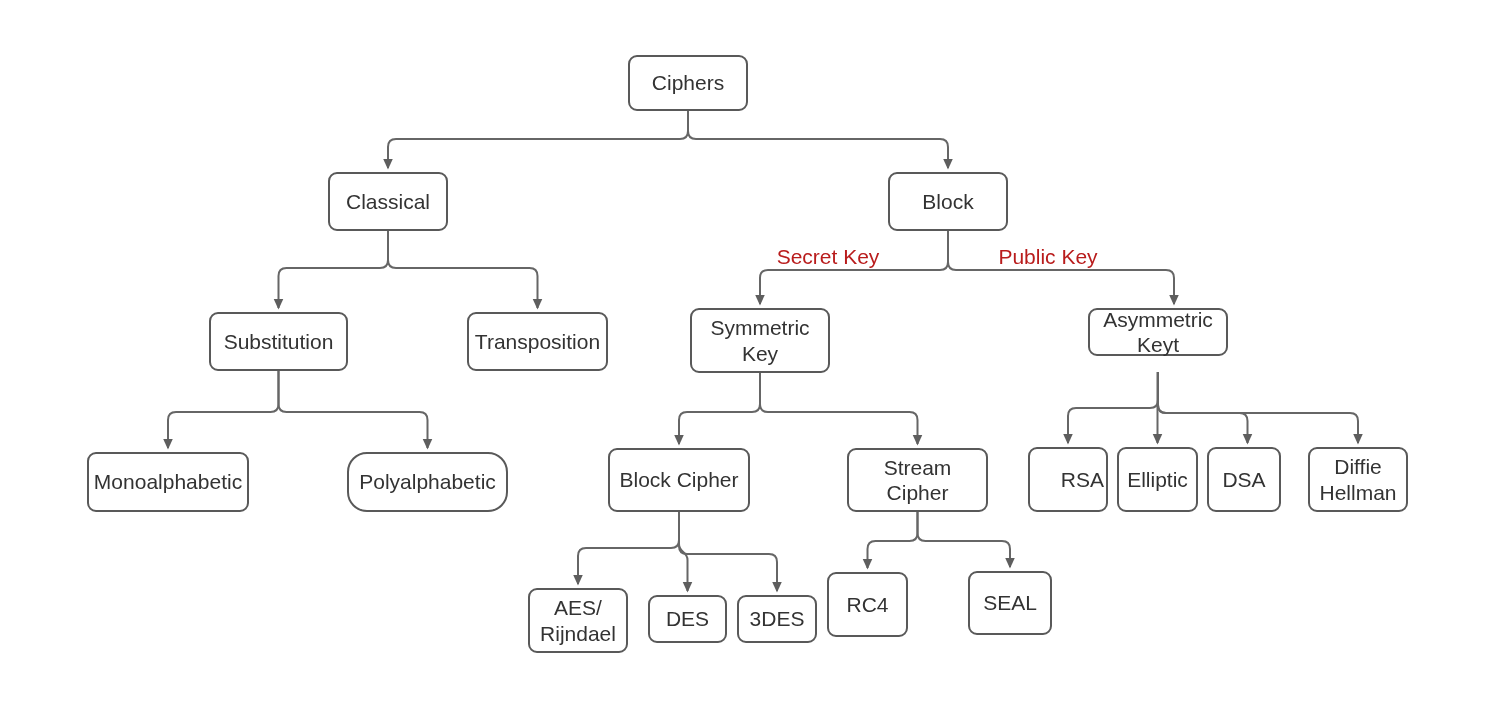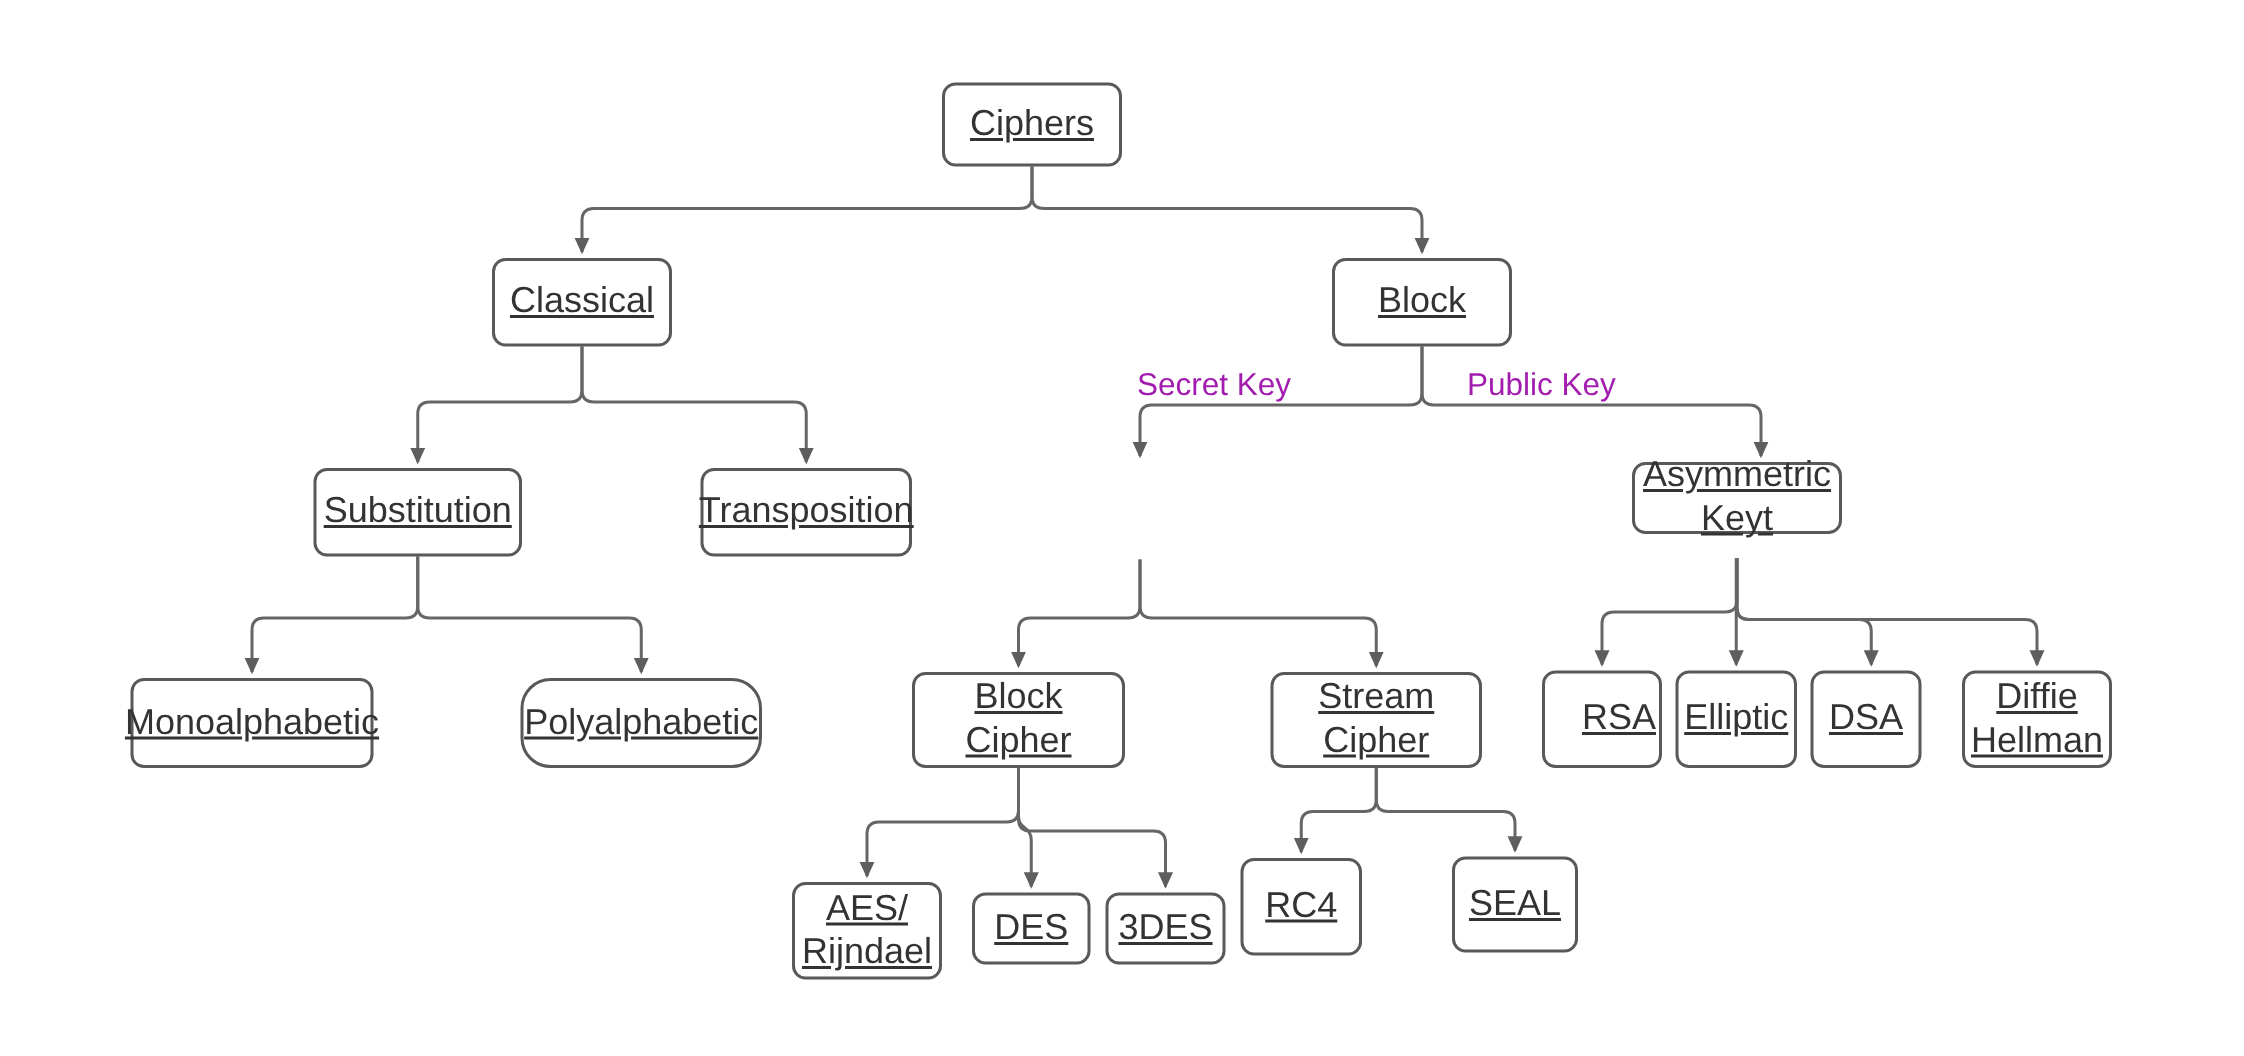--- a/index.html
+++ b/index.html
@@ -33,30 +33,30 @@
     background: #ffffff;
     border: 2.5px solid #595959;
     border-radius: 9px;
     display: flex;
     align-items: center;
     justify-content: center;
     text-align: center;
   }
   .node-label {
     color: #333333;
-    font-size: 24px;
+    font-size: 21px;
     line-height: 1.2;
     white-space: pre-line;
     padding: 0 2px;
-    text-decoration: underline;
   }
   .edge-label {
     position: absolute;
-    color: #a21caf;
+    color: #b91c1c;
     font-size: 21px;
+    text-align: center;
     white-space: nowrap;
   }
 </style>
 </head>
 <body>
 
 <div id="canvas">
 
   <svg id="edges" width="1496" height="704">
     <defs>
@@ -109,20 +109,24 @@
   </div>
 
   <div class="node" style="left:209px; top:312px; width:139px; height:59px;">
     <span class="node-label">Substitution</span>
   </div>
 
   <div class="node" style="left:467px; top:312px; width:141px; height:59px;">
     <span class="node-label">Transposition</span>
   </div>
 
+  <div class="node" style="left:690px; top:308px; width:140px; height:65px;">
+    <span class="node-label">Symmetric
+Key</span>
+  </div>
 
   <div class="node" style="left:1088px; top:308px; width:140px; height:48px;">
     <span class="node-label">Asymmetric
 Keyt</span>
   </div>
 
   <div class="node" style="left:87px; top:452px; width:162px; height:60px;">
     <span class="node-label">Monoalphabetic</span>
   </div>
 

